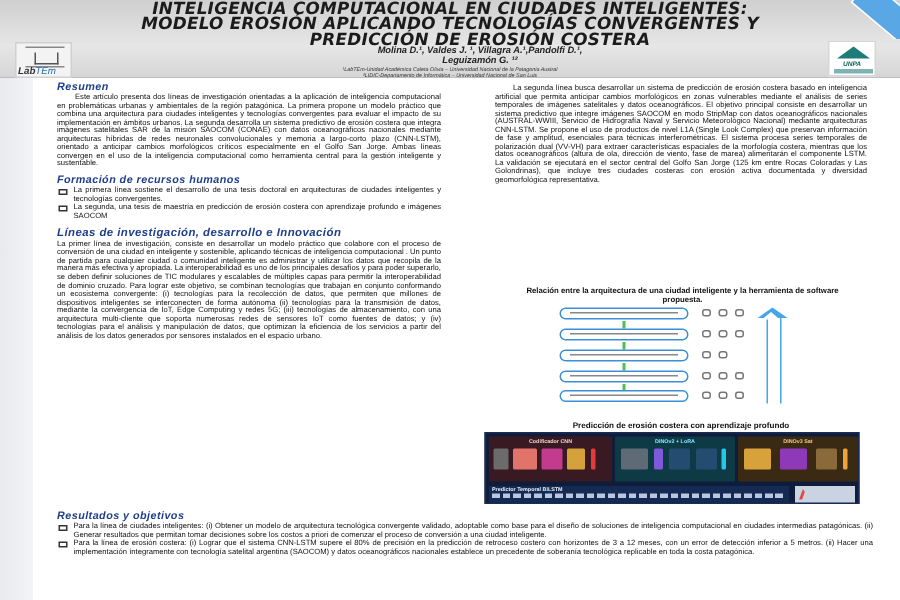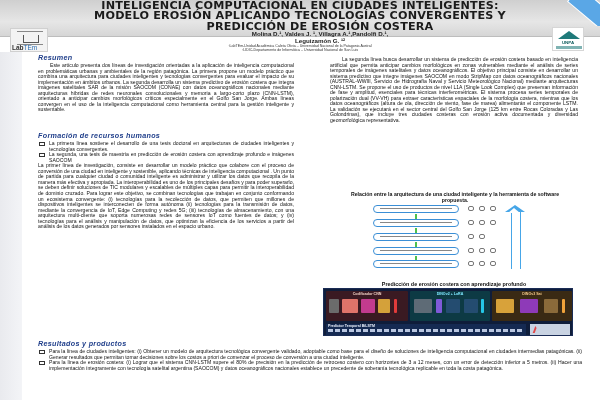--- a/index.html
+++ b/index.html
@@ -1,22 +1,23 @@
 <!DOCTYPE html>
 <html><head>
 <meta charset="utf-8">
 <style>
   * { box-sizing: border-box; margin: 0; padding: 0; }
   html, body { width: 600px; height: 400px; overflow: hidden; background: #ffffff; }
   body { position: relative; font-family: "Liberation Sans", sans-serif; color: #111; }
 
   .header {
-    position: absolute; left: 0; top: 0; width: 600px; height: 37px;
+    position: absolute; left: 0; top: 0; width: 600px; height: 52px;
     background: linear-gradient(180deg, #cfcfcf 0%, #e6e6e6 60%, #d6d6d6 100%);
     border-bottom: 1px solid #bdbdbd;
+    font-style: italic;
   }
   .header .stripe {
     position: absolute; right: 0; top: 0; width: 70px; height: 26px;
     overflow: hidden;
   }
   .header .stripe::before {
     content: ""; position: absolute; right: -10px; top: -18px; width: 18px; height: 70px;
     background: #5aa7e6; transform: rotate(-50deg); transform-origin: center;
     box-shadow: 0 0 0 1px #ffffff;
   }
@@ -178,26 +179,27 @@
     <div class="sub"></div>
   </div>
 </div>
 
 <div class="leftbar"></div>
 
 <div class="col col-left">
   <div class="sec-title">Resumen</div>
   <div class="para">Este artículo presenta dos líneas de investigación orientadas a la aplicación de inteligencia computacional en problemáticas urbanas y ambientales de la región patagónica. La primera propone un modelo práctico que combina una arquitectura para ciudades inteligentes y tecnologías convergentes para evaluar el impacto de su implementación en ámbitos urbanos. La segunda desarrolla un sistema predictivo de erosión costera que integra imágenes satelitales SAR de la misión SAOCOM (CONAE) con datos oceanográficos nacionales mediante arquitecturas híbridas de redes neuronales convolucionales y memoria a largo-corto plazo (CNN-LSTM), orientado a anticipar cambios morfológicos críticos especialmente en el Golfo San Jorge. Ambas líneas convergen en el uso de la inteligencia computacional como herramienta central para la gestión inteligente y sustentable.</div>
 
-  <div class="sec-title" style="margin-top:19px">Formación de recursos humanos</div>
+  <div class="sec-title" style="margin-top:3px">Formación de recursos humanos</div>
   <ul class="bul">
     <li><span class="box"></span><span>La primera línea sostiene el desarrollo de una tesis doctoral en arquitecturas de ciudades inteligentes y tecnologías convergentes.</span></li>
     <li><span class="box"></span><span>La segunda, una tesis de maestría en predicción de erosión costera con aprendizaje profundo e imágenes SAOCOM</span></li>
   </ul>
 
+  <div class="sec-title big" style="margin-top:4px; text-align:justify; text-align-last:left;">Líneas de investigación, desarrollo e Innovación</div>
   <div class="para noindent">La primer línea de investigación, consiste en desarrollar un modelo práctico que colabore con el proceso de conversión de una ciudad en inteligente y sostenible, aplicando técnicas de inteligencia computacional . Un punto de partida para cualquier ciudad o comunidad inteligente es administrar y utilizar los datos que recopila de la manera más efectiva y apropiada.  La interoperabilidad es uno de los principales desafíos y  para poder superarlo, se deben definir soluciones de TIC modulares y escalables de múltiples capas para permitir la interoperabilidad de dominio cruzado. Para lograr este objetivo, se combinan tecnologías que trabajan en conjunto conformando un ecosistema convergente: (i) tecnologías para la recolección de datos, que permiten que millones de dispositivos inteligentes se interconecten de forma autónoma (ii) tecnologías para la transmisión de datos, mediante la convergencia de IoT, Edge Computing y redes 5G; (iii) tecnologías de almacenamiento, con una arquitectura multi-cliente que soporta numerosas redes de sensores IoT como fuentes de datos; y (iv) tecnologías para el análisis y manipulación de datos, que optimizan la eficiencia de los servicios a partir del análisis de los datos generados por sensores instalados en el espacio urbano.</div>
 </div>
 
 <div class="col col-right">
   <div class="para">La segunda línea busca desarrollar un sistema de predicción de erosión costera basado en inteligencia artificial que permita anticipar cambios morfológicos en zonas vulnerables mediante el análisis de series temporales de imágenes satelitales y datos oceanográficos. El objetivo principal consiste en desarrollar un sistema predictivo que integre imágenes SAOCOM en modo StripMap con datos oceanográficos nacionales (AUSTRAL-WWIII, Servicio de Hidrografía Naval y Servicio Meteorológico Nacional) mediante arquitecturas CNN-LSTM. Se propone el uso de productos de nivel L1A (Single Look Complex) que preservan información de fase y amplitud, esenciales para técnicas interferométricas. El sistema procesa series temporales de polarización dual (VV-VH) para extraer características espaciales de la morfología costera, mientras que los datos oceanográficos (altura de ola, dirección de viento, fase de marea) alimentarán el componente LSTM. La validación se ejecutará en el sector central del Golfo San Jorge (125 km entre Rocas Coloradas y Las Golondrinas), que incluye tres ciudades costeras con erosión activa documentada y diversidad geomorfológica representativa.</div>
 </div>
 
 <div class="fig1-cap">Relación entre la arquitectura de una ciudad inteligente y la herramienta de software propuesta.</div>
 <div class="fig1">
   <div class="layer" style="top:0px">
@@ -266,18 +268,18 @@
     <div class="lab">Predictor Temporal BiLSTM</div>
     <div class="cells"></div>
   </div>
   <div class="out">
     <div class="v"></div>
   </div>
 </div>
 
 <div class="bottom-wrap"></div>
 <div class="col col-bottom">
-  <div class="sec-title">Resultados y productos</div>
+  <div class="sec-title">Resultados y objetivos</div>
   <ul class="bul">
     <li><span class="box"></span><span>Para la línea de ciudades inteligentes: (i) Obtener un modelo de arquitectura tecnológica convergente validado, adoptable como base para el diseño de soluciones de inteligencia computacional en ciudades intermedias patagónicas. (ii) Generar resultados que permitan tomar decisiones sobre los costos a priori de comenzar el proceso de conversión a una ciudad inteligente.</span></li>
     <li><span class="box"></span><span> Para la línea de erosión costera: (i) Lograr que el sistema CNN-LSTM supere el 80% de precisión en la predicción de retroceso costero con horizontes de 3 a 12 meses, con un error de detección inferior a 5 metros. (ii) Hacer una implementación íntegramente con tecnología satelital argentina (SAOCOM) y datos oceanográficos nacionales establece un precedente de soberanía tecnológica replicable en toda la costa patagónica.</span></li>
   </ul>
 </div>
 
 </body></html>

